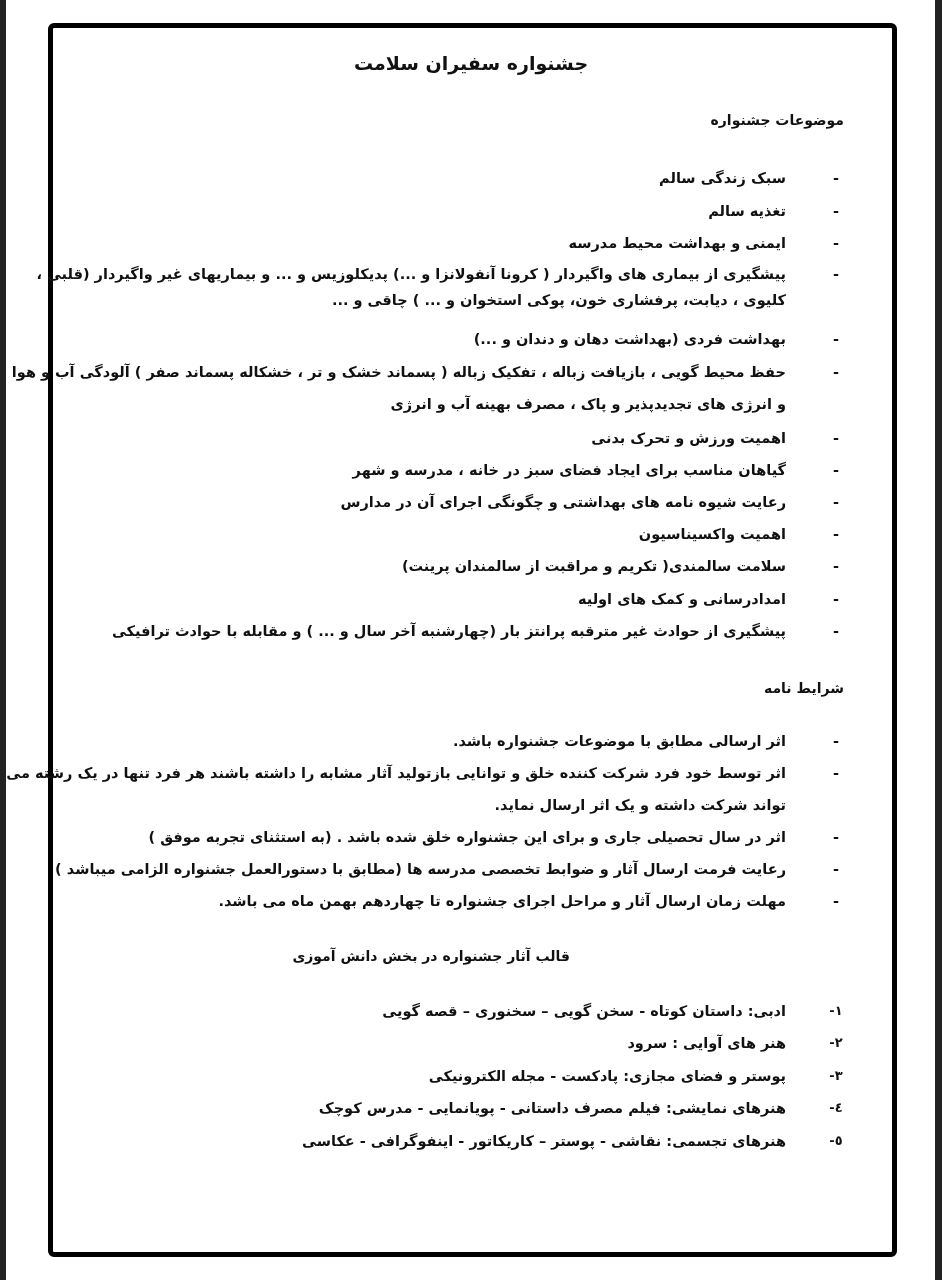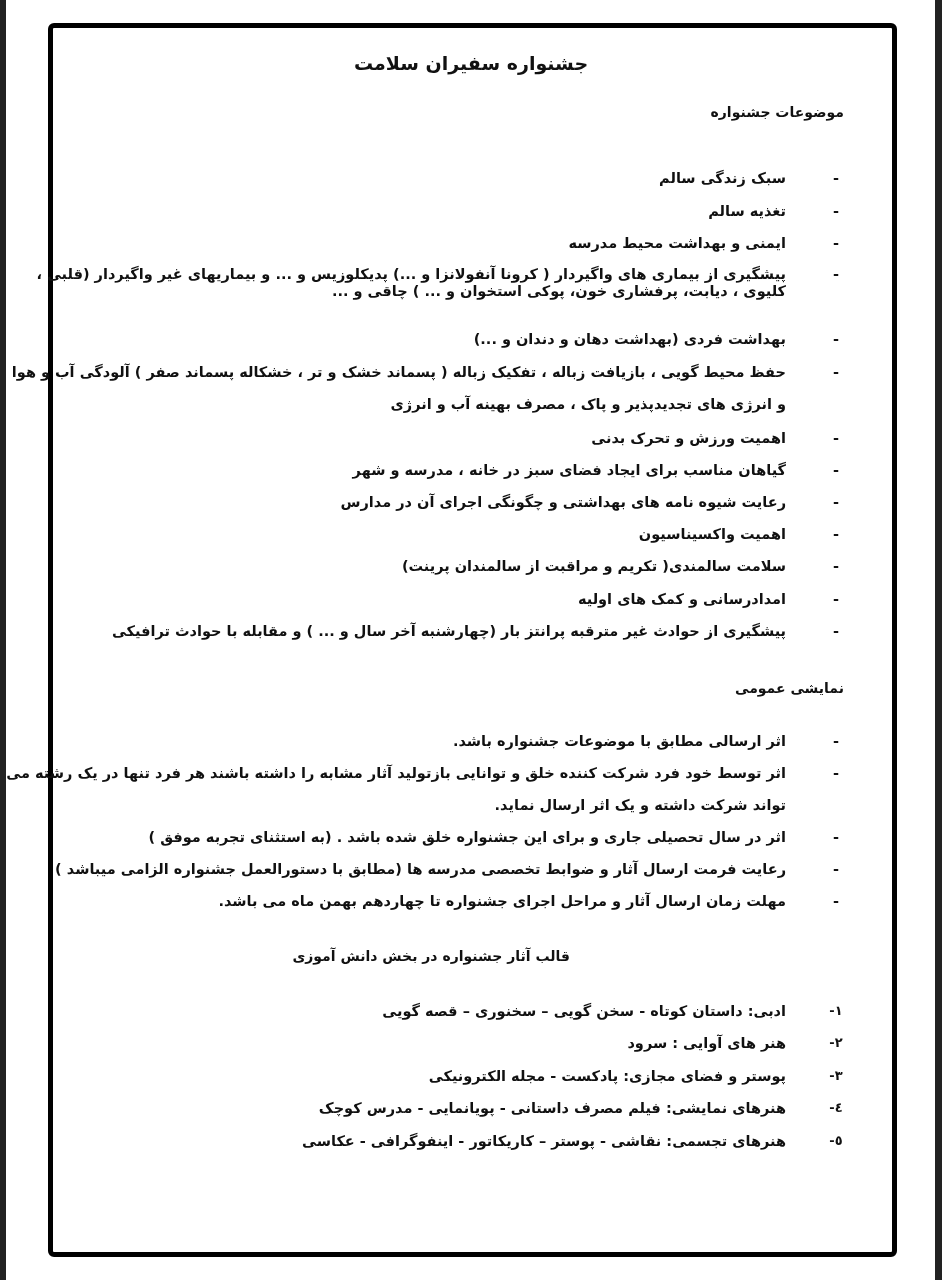--- a/index.html
+++ b/index.html
@@ -30,41 +30,41 @@
 </head>
 <body>
 
 <div class="edge-left"></div>
 <div class="edge-right"></div>
 <div class="frame"></div>
 
 <div class="doc">
   <div class="title">جشنواره سفیران سلامت</div>
 
-  <div class="heading" style="top:104px;">موضوعات جشنواره</div>
+  <div class="heading" style="top:112px;">موضوعات جشنواره</div>
 
   <div id="topics">
       <div class="item" style="top: 170px; right: 156px;"><span class="dash">-</span><span>سبک زندگی سالم</span></div>
       <div class="item" style="top: 203px; right: 156px;"><span class="dash">-</span><span>تغذیه سالم</span></div>
       <div class="item" style="top: 235px; right: 156px;"><span class="dash">-</span><span>ایمنی و بهداشت محیط مدرسه</span></div>
       <div class="item" style="top: 266px; right: 156px;"><span class="dash">-</span><span>پیشگیری از بیماری های واگیردار ( کرونا آنفولانزا و ...) پدیکلوزیس و ... و بیماریهای غیر واگیردار (قلبی ،</span></div>
-      <div class="item" style="top: 283px; right: 156px;">کلیوی ، دیابت، پرفشاری خون، پوکی استخوان و ... ) چاقی و ...</div>
+      <div class="item" style="top: 292px; right: 156px;">کلیوی ، دیابت، پرفشاری خون، پوکی استخوان و ... ) چاقی و ...</div>
       <div class="item" style="top: 331px; right: 156px;"><span class="dash">-</span><span>بهداشت فردی (بهداشت دهان و دندان و ...)</span></div>
       <div class="item" style="top: 364px; right: 156px;"><span class="dash">-</span><span>حفظ محیط گویی ، بازیافت زباله ، تفکیک زباله ( پسماند خشک و تر ، خشکاله پسماند صفر ) آلودگی آب و هوا</span></div>
       <div class="item" style="top: 396px; right: 156px;">و انرژی های تجدیدپذیر و پاک ، مصرف بهینه آب و انرژی</div>
       <div class="item" style="top: 430px; right: 156px;"><span class="dash">-</span><span>اهمیت ورزش و تحرک بدنی</span></div>
       <div class="item" style="top: 462px; right: 156px;"><span class="dash">-</span><span>گیاهان مناسب برای ایجاد فضای سبز در خانه ، مدرسه و شهر</span></div>
       <div class="item" style="top: 494px; right: 156px;"><span class="dash">-</span><span>رعایت شیوه نامه های بهداشتی و چگونگی اجرای آن در مدارس</span></div>
       <div class="item" style="top: 526px; right: 156px;"><span class="dash">-</span><span>اهمیت واکسیناسیون</span></div>
       <div class="item" style="top: 558px; right: 156px;"><span class="dash">-</span><span>سلامت سالمندی( تکریم و مراقبت از سالمندان پرینت)</span></div>
       <div class="item" style="top: 591px; right: 156px;"><span class="dash">-</span><span>امدادرسانی و کمک های اولیه</span></div>
       <div class="item" style="top: 623px; right: 156px;"><span class="dash">-</span><span>پیشگیری از حوادث غیر مترقبه پرانتز بار (چهارشنبه آخر سال و ... ) و مقابله با حوادث ترافیکی</span></div>
     </div>
 
-  <div class="heading" style="top:680px;">نمایشی عمومی</div>
+  <div class="heading" style="top:680px;">شرایط نامه</div>
 
   <div id="general">
       <div class="item" style="top: 733px; right: 156px;"><span class="dash">-</span><span>اثر ارسالی مطابق با موضوعات جشنواره باشد.</span></div>
       <div class="item" style="top: 765px; right: 156px;"><span class="dash">-</span><span>اثر توسط خود فرد شرکت کننده خلق و توانایی بازتولید آثار مشابه را داشته باشند هر فرد تنها در یک رشته می</span></div>
       <div class="item" style="top: 797px; right: 156px;">تواند شرکت داشته و یک اثر ارسال نماید.</div>
       <div class="item" style="top: 829px; right: 156px;"><span class="dash">-</span><span>اثر در سال تحصیلی جاری و برای این جشنواره خلق شده باشد . (به استثنای تجربه موفق )</span></div>
       <div class="item" style="top: 861px; right: 156px;"><span class="dash">-</span><span>رعایت فرمت ارسال آثار و ضوابط تخصصی مدرسه ها (مطابق با دستورالعمل جشنواره الزامی میباشد )</span></div>
       <div class="item" style="top: 893px; right: 156px;"><span class="dash">-</span><span>مهلت زمان ارسال آثار و مراحل اجرای جشنواره تا چهاردهم بهمن ماه می باشد.</span></div>
     </div>
 

